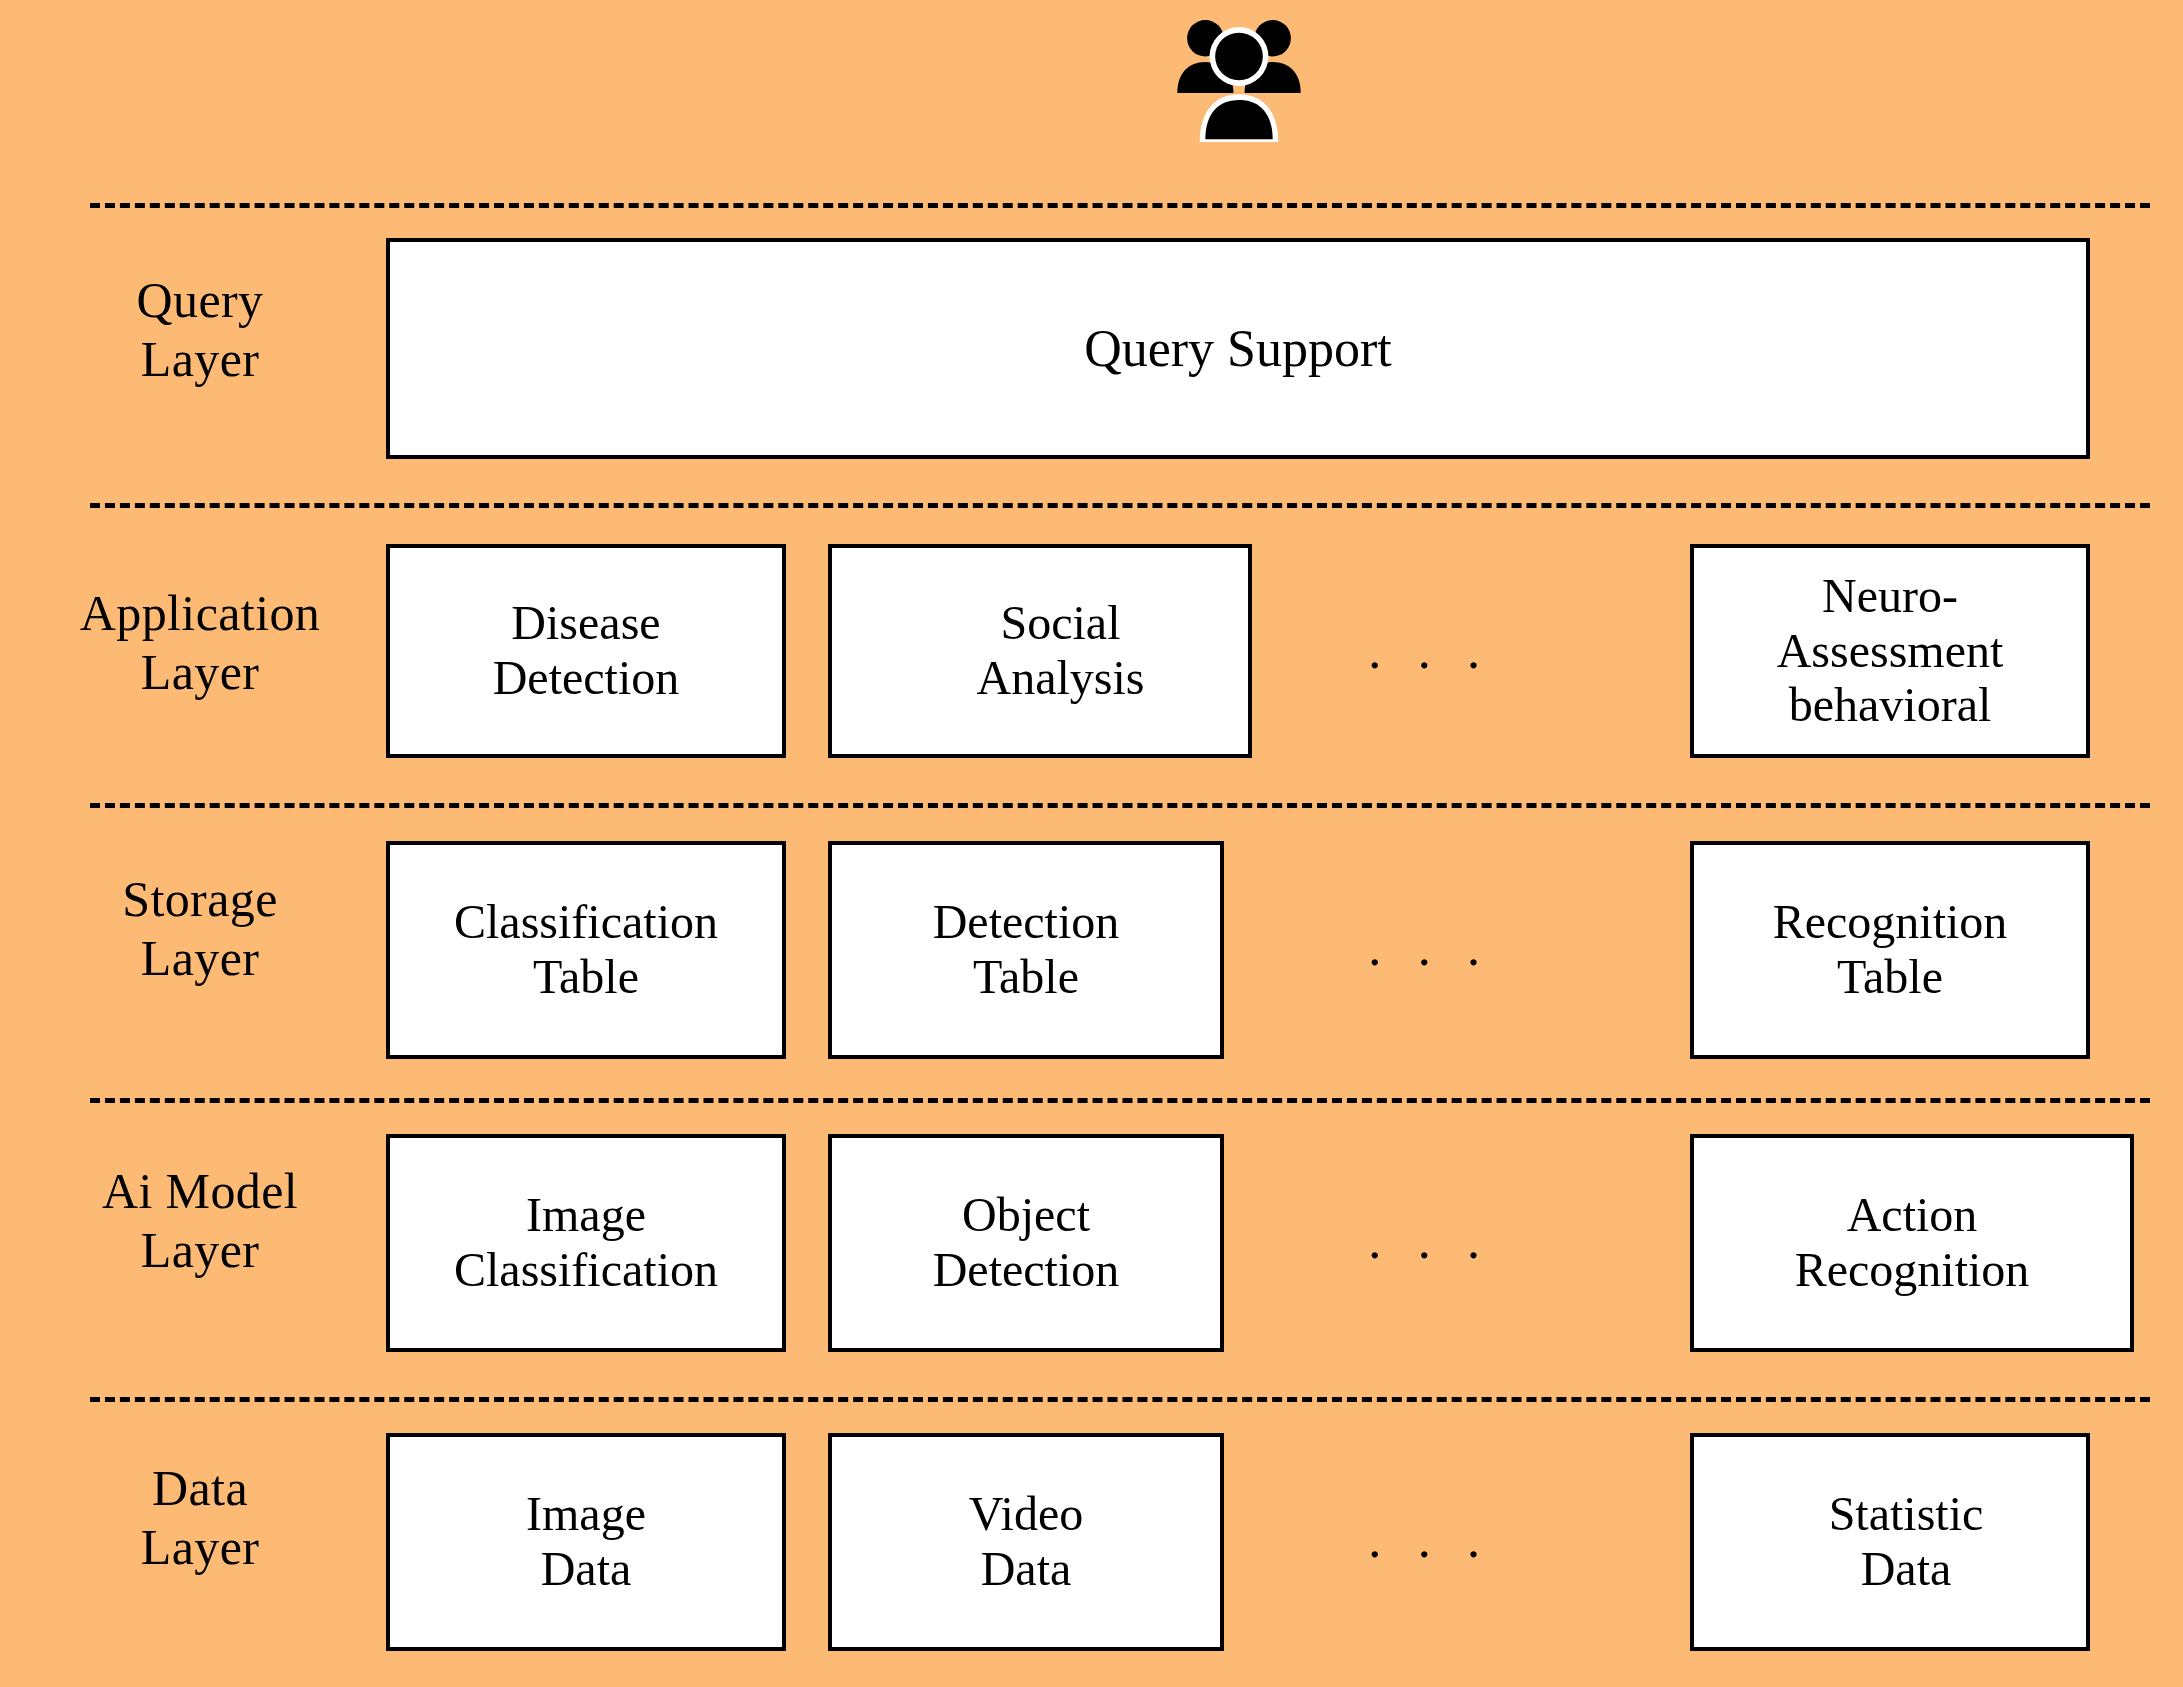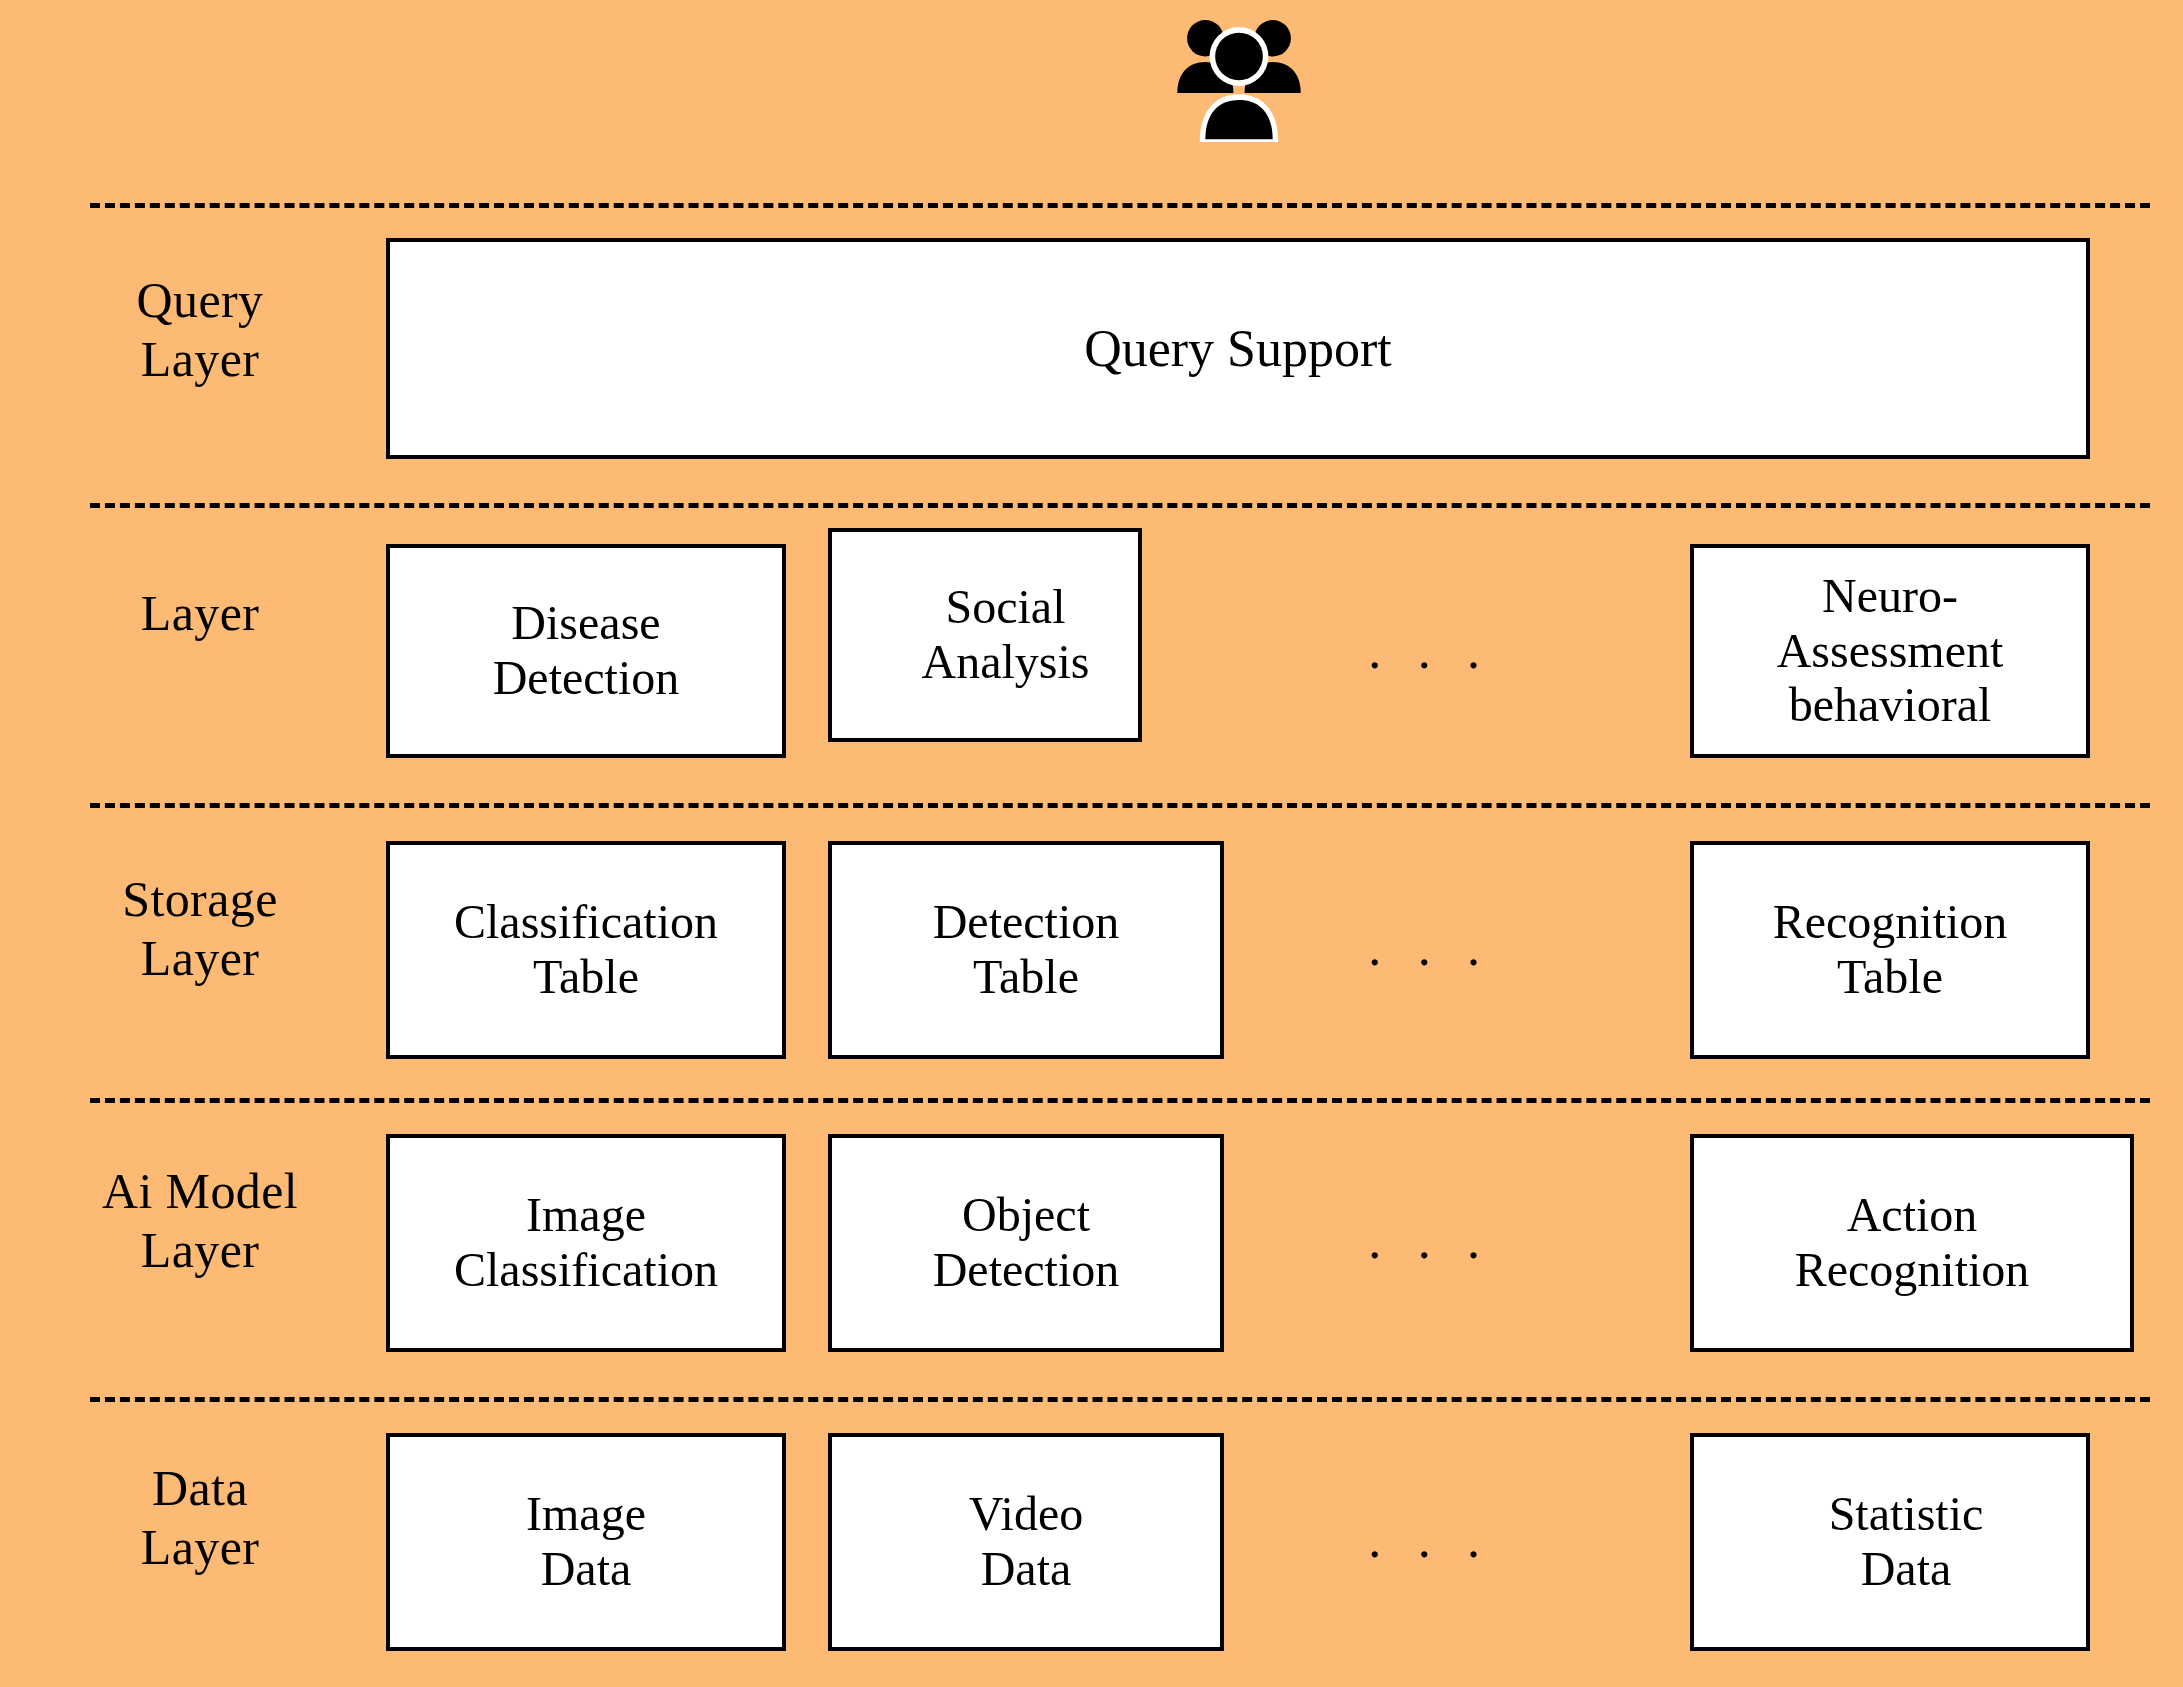--- a/index.html
+++ b/index.html
@@ -112,31 +112,32 @@
     <span>Query</span>
     <span>Layer</span>
   </div>
   <div class="box box-wide" style="left:386px; top:238px; width:1704px; height:221px;">
     <span class="txt">
       <span>Query Support</span>
     </span>
   </div>
 
   <div class="row-label" style="top:584px;">
+    <span>Application</span>
     <span>Layer</span>
   </div>
 
   <div class="box" style="left:386px; top:544px; width:400px; height:214px;">
     <span class="txt">
       <span>Disease</span>
       <span>Detection</span>
     </span>
   </div>
 
-  <div class="box" style="left:828px; top:528px; width:314px; height:214px;padding-left:41px;">
+  <div class="box" style="left:828px; top:544px; width:424px; height:214px;padding-left:41px;">
     <span class="txt">
       <span>Social</span>
       <span>Analysis</span>
     </span>
   </div>
 
   <div class="ellipsis" style="left:1334px; top:625px;">. . .</div>
 
   <div class="box" style="left:1690px; top:544px; width:400px; height:214px;">
     <span class="txt">

